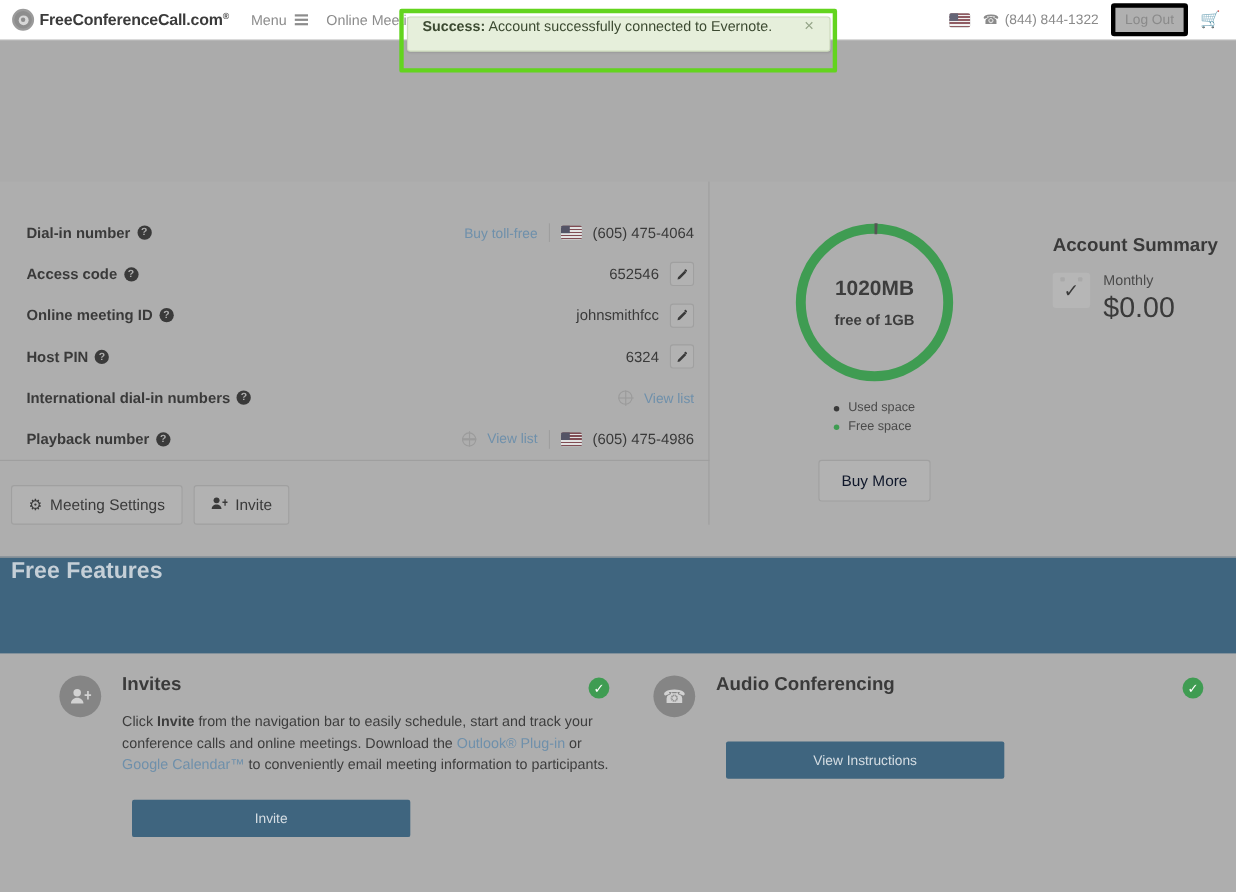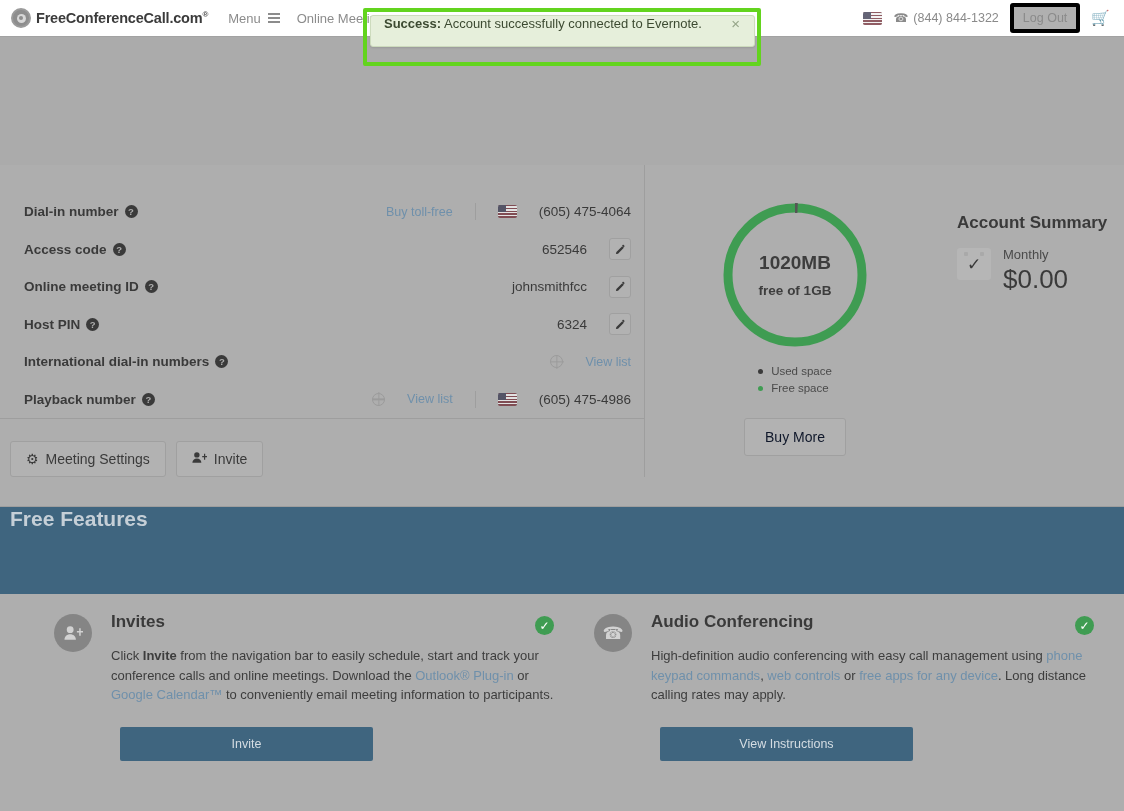--- a/index.html
+++ b/index.html
@@ -110,21 +110,21 @@
     font-size: 13.5px; font-weight: bold; color: #3a3a3a;
     display: flex; align-items: center; gap: 6px;
   }
   .qmark {
     display: inline-flex; align-items: center; justify-content: center;
     width: 13px; height: 13px; border-radius: 50%;
     background: #3a3a3a; color: #aeaeae; font-size: 9.5px;
     font-weight: bold; line-height: 1;
   }
   .row-right {
-    margin-left: auto; display: flex; align-items: center; gap: 22px; justify-content: space-between;
+    margin-left: auto; display: flex; align-items: center; gap: 10px; justify-content: space-between;
   }
   .link-blue { font-size: 12.5px; color: #6f90ab; }
   .vdiv { width: 1px; height: 17px; background: #9e9e9e; }
   .row-value { font-size: 13.5px; color: #3a3a3a; }
   .pencil-btn {
     width: 22px; height: 22px; display: inline-flex;
     align-items: center; justify-content: center;
     border: 1px solid #a0a0a0; border-radius: 3px; background: #b2b2b2;
   }
   .globe {
@@ -471,21 +471,20 @@
       </div>
       <span class="check-badge">✓</span>
       <button class="feature-cta">Invite</button>
     </div>
 
     <div class="feature-card">
       <div class="feature-head">
         <span class="feature-avatar">☎</span>
         <div class="feature-body">
           <div class="feature-title">Audio Conferencing</div>
-          <div class="feature-text" id="feat1"><span>High-definition audio conferencing with easy call management using </span><a href="#">phone keypad commands</a><span>, </span><a href="#">web controls</a><span> or </span><a href="#">free apps for any device</a><span>. Long distance calling rates may apply.</span></div>
         </div>
       </div>
       <span class="check-badge">✓</span>
       <button class="feature-cta">View Instructions</button>
     </div>
 
   </div>
 
   <div class="alert">
     <span class="alert-text"><b>Success:</b><span> Account successfully connected to Evernote.</span></span>

